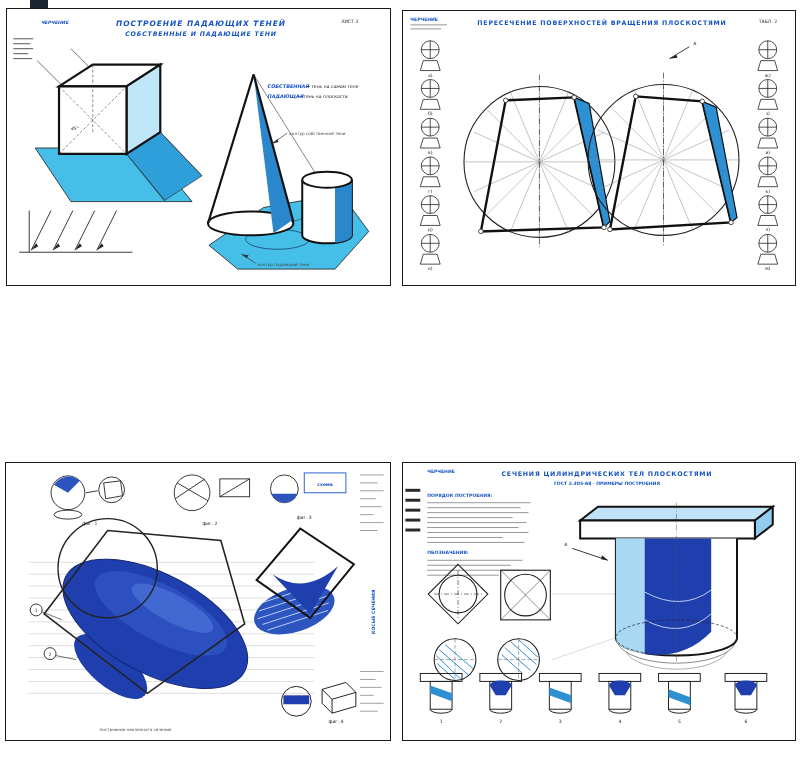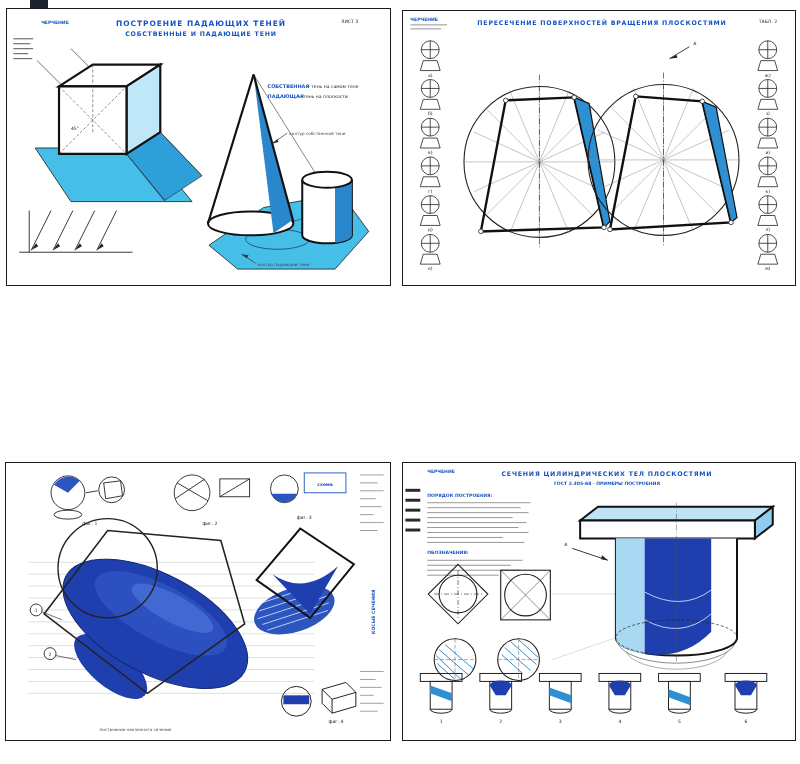--- a/index.html
+++ b/index.html
@@ -1,19 +1,19 @@
 <!DOCTYPE html>
 <html><head>
 <meta charset="utf-8">
 <style>
   html,body{margin:0;padding:0;background:#ffffff;}
   .canvas{position:relative;width:800px;height:764px;background:#ffffff;overflow:hidden;
           font-family:"DejaVu Sans",sans-serif;}
   .plate{position:absolute;background:#ffffff;border:1.5px solid #1a1a1a;box-sizing:border-box;}
-  #plate-tl{left:6px;top:8px;width:385px;height:278px;}
+  #plate-tl{left:6px;top:8px;width:385px;height:278px;font-style:italic;}
   #plate-tr{left:402px;top:10px;width:394px;height:276px;}
   #plate-bl{left:5px;top:462px;width:386px;height:279px;}
   #plate-br{left:402px;top:462px;width:394px;height:279px;}
   .plate svg{display:block;width:100%;height:100%;}
   .corner-mark{position:absolute;left:30px;top:0;width:18px;height:9px;background:#1c2430;}
   text{font-family:"DejaVu Sans",sans-serif;}
   .ttl{font-size:7.5px;font-weight:bold;fill:#1553c4;letter-spacing:1px;}
   .ttl2{font-size:6.3px;font-weight:bold;fill:#1553c4;letter-spacing:.8px;}
   .tb{font-size:5px;font-weight:bold;fill:#1553c4;}
   .tk{font-size:4.6px;fill:#222;}

